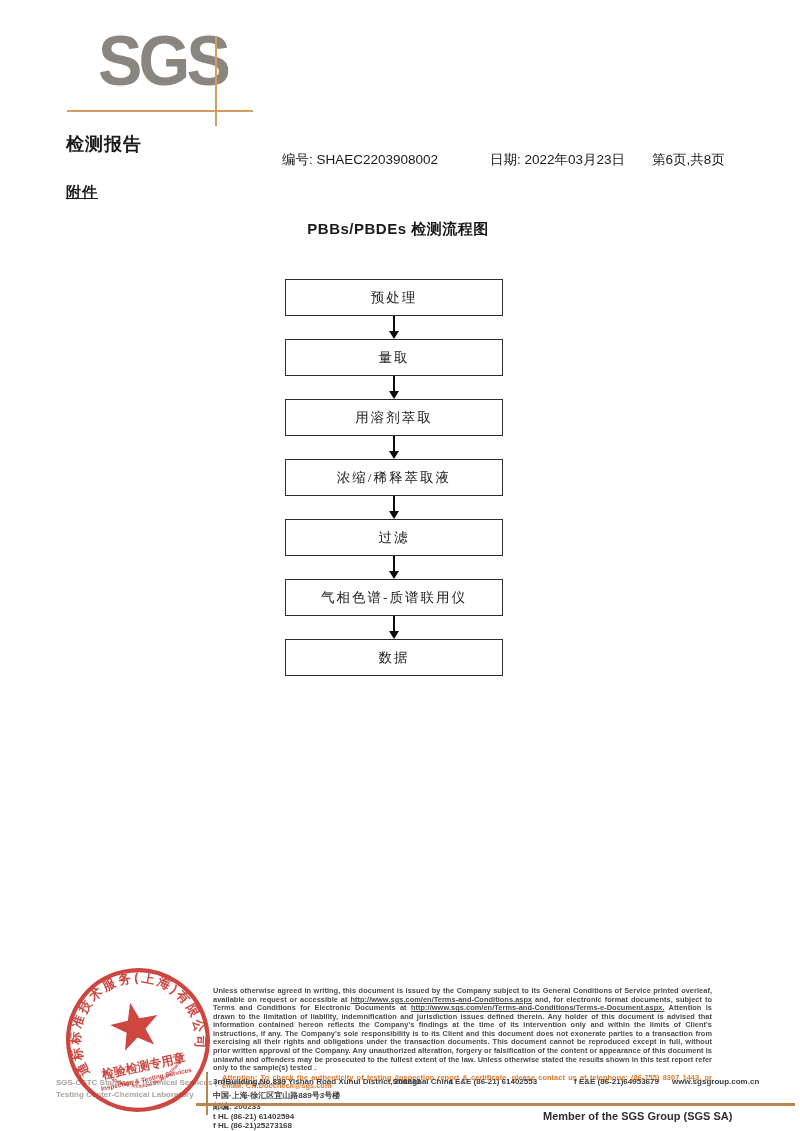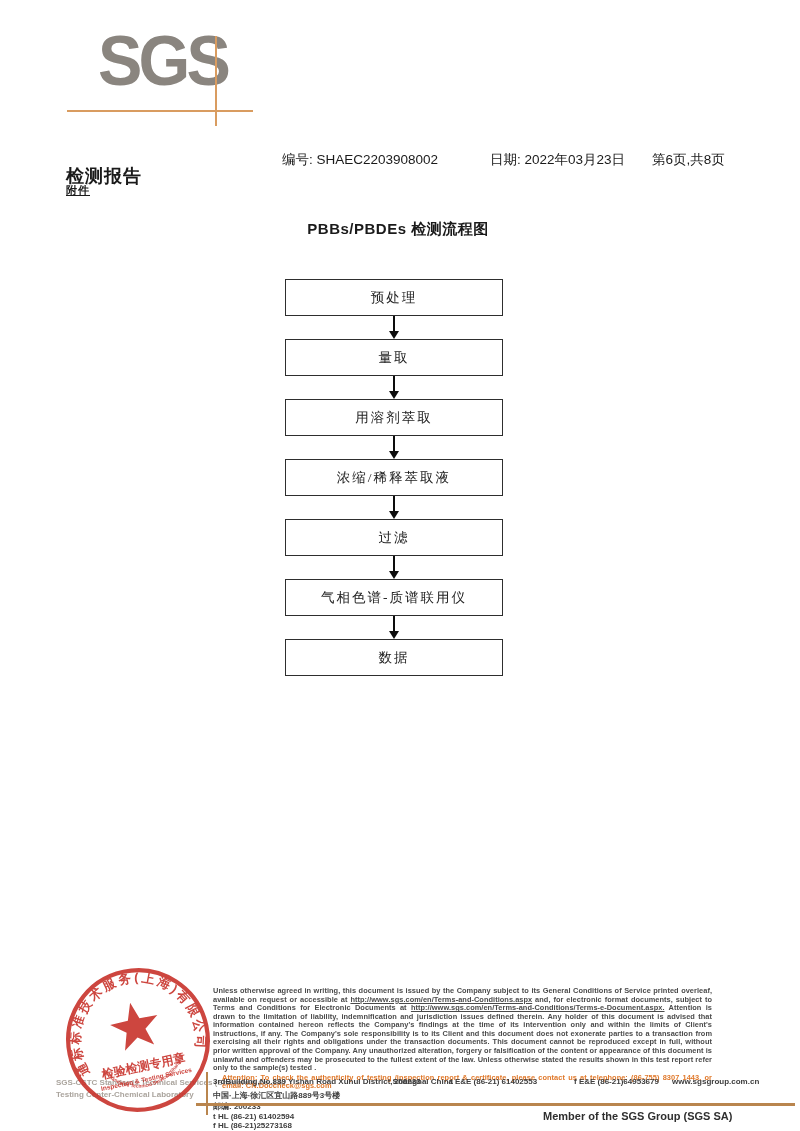--- a/index.html
+++ b/index.html
@@ -9,25 +9,25 @@
   }
   
   .logo-text{
     position:absolute;left:98px;top:26px;font-size:70px;font-weight:700;line-height:1;
     color:var(--logo-gray);letter-spacing:-4px;transform:scaleX(.95);transform-origin:left top;
     font-family:"Liberation Sans",sans-serif;
   }
   .logo-hline{position:absolute;left:67px;top:110px;width:186px;height:2px;background:var(--accent-tan);}
   .logo-vline{position:absolute;left:215px;top:36px;width:2px;height:90px;background:var(--accent-tan);}
   
-  .hdr-title{position:absolute;left:66px;top:164px;font-size:18px;font-weight:700;letter-spacing:1px;}
+  .hdr-title{position:absolute;left:66px;top:132px;font-size:18px;font-weight:700;letter-spacing:1px;}
   .hdr-no{position:absolute;left:282px;top:151px;font-size:13.5px;}
   .hdr-date{position:absolute;left:490px;top:151px;font-size:13.5px;}
   .hdr-pages{position:absolute;left:652px;top:151px;font-size:13.5px;}
-  .hdr-attach{position:absolute;left:66px;top:183px;font-size:11px;font-weight:700;letter-spacing:1px;text-decoration:underline;}
+  .hdr-attach{position:absolute;left:66px;top:183px;font-size:15px;font-weight:700;letter-spacing:1px;text-decoration:underline;}
   
   .flow-title{position:absolute;left:0;top:220px;width:796px;text-align:center;font-size:15px;font-weight:700;letter-spacing:.5px;}
   .flow-col{position:absolute;left:285px;top:279px;width:218px;}
   .flow-box{
     height:37px;border:1.5px solid #2e2e2e;box-sizing:border-box;background:#fff;
     display:flex;align-items:center;justify-content:center;
     font-family:"Liberation Serif",serif;font-size:13.5px;letter-spacing:2px;color:#222;
   }
   .flow-arrow{height:23px;display:flex;flex-direction:column;align-items:center;}
   .flow-arrow .shaft{width:2px;flex:1;background:#0d0d0d;}

